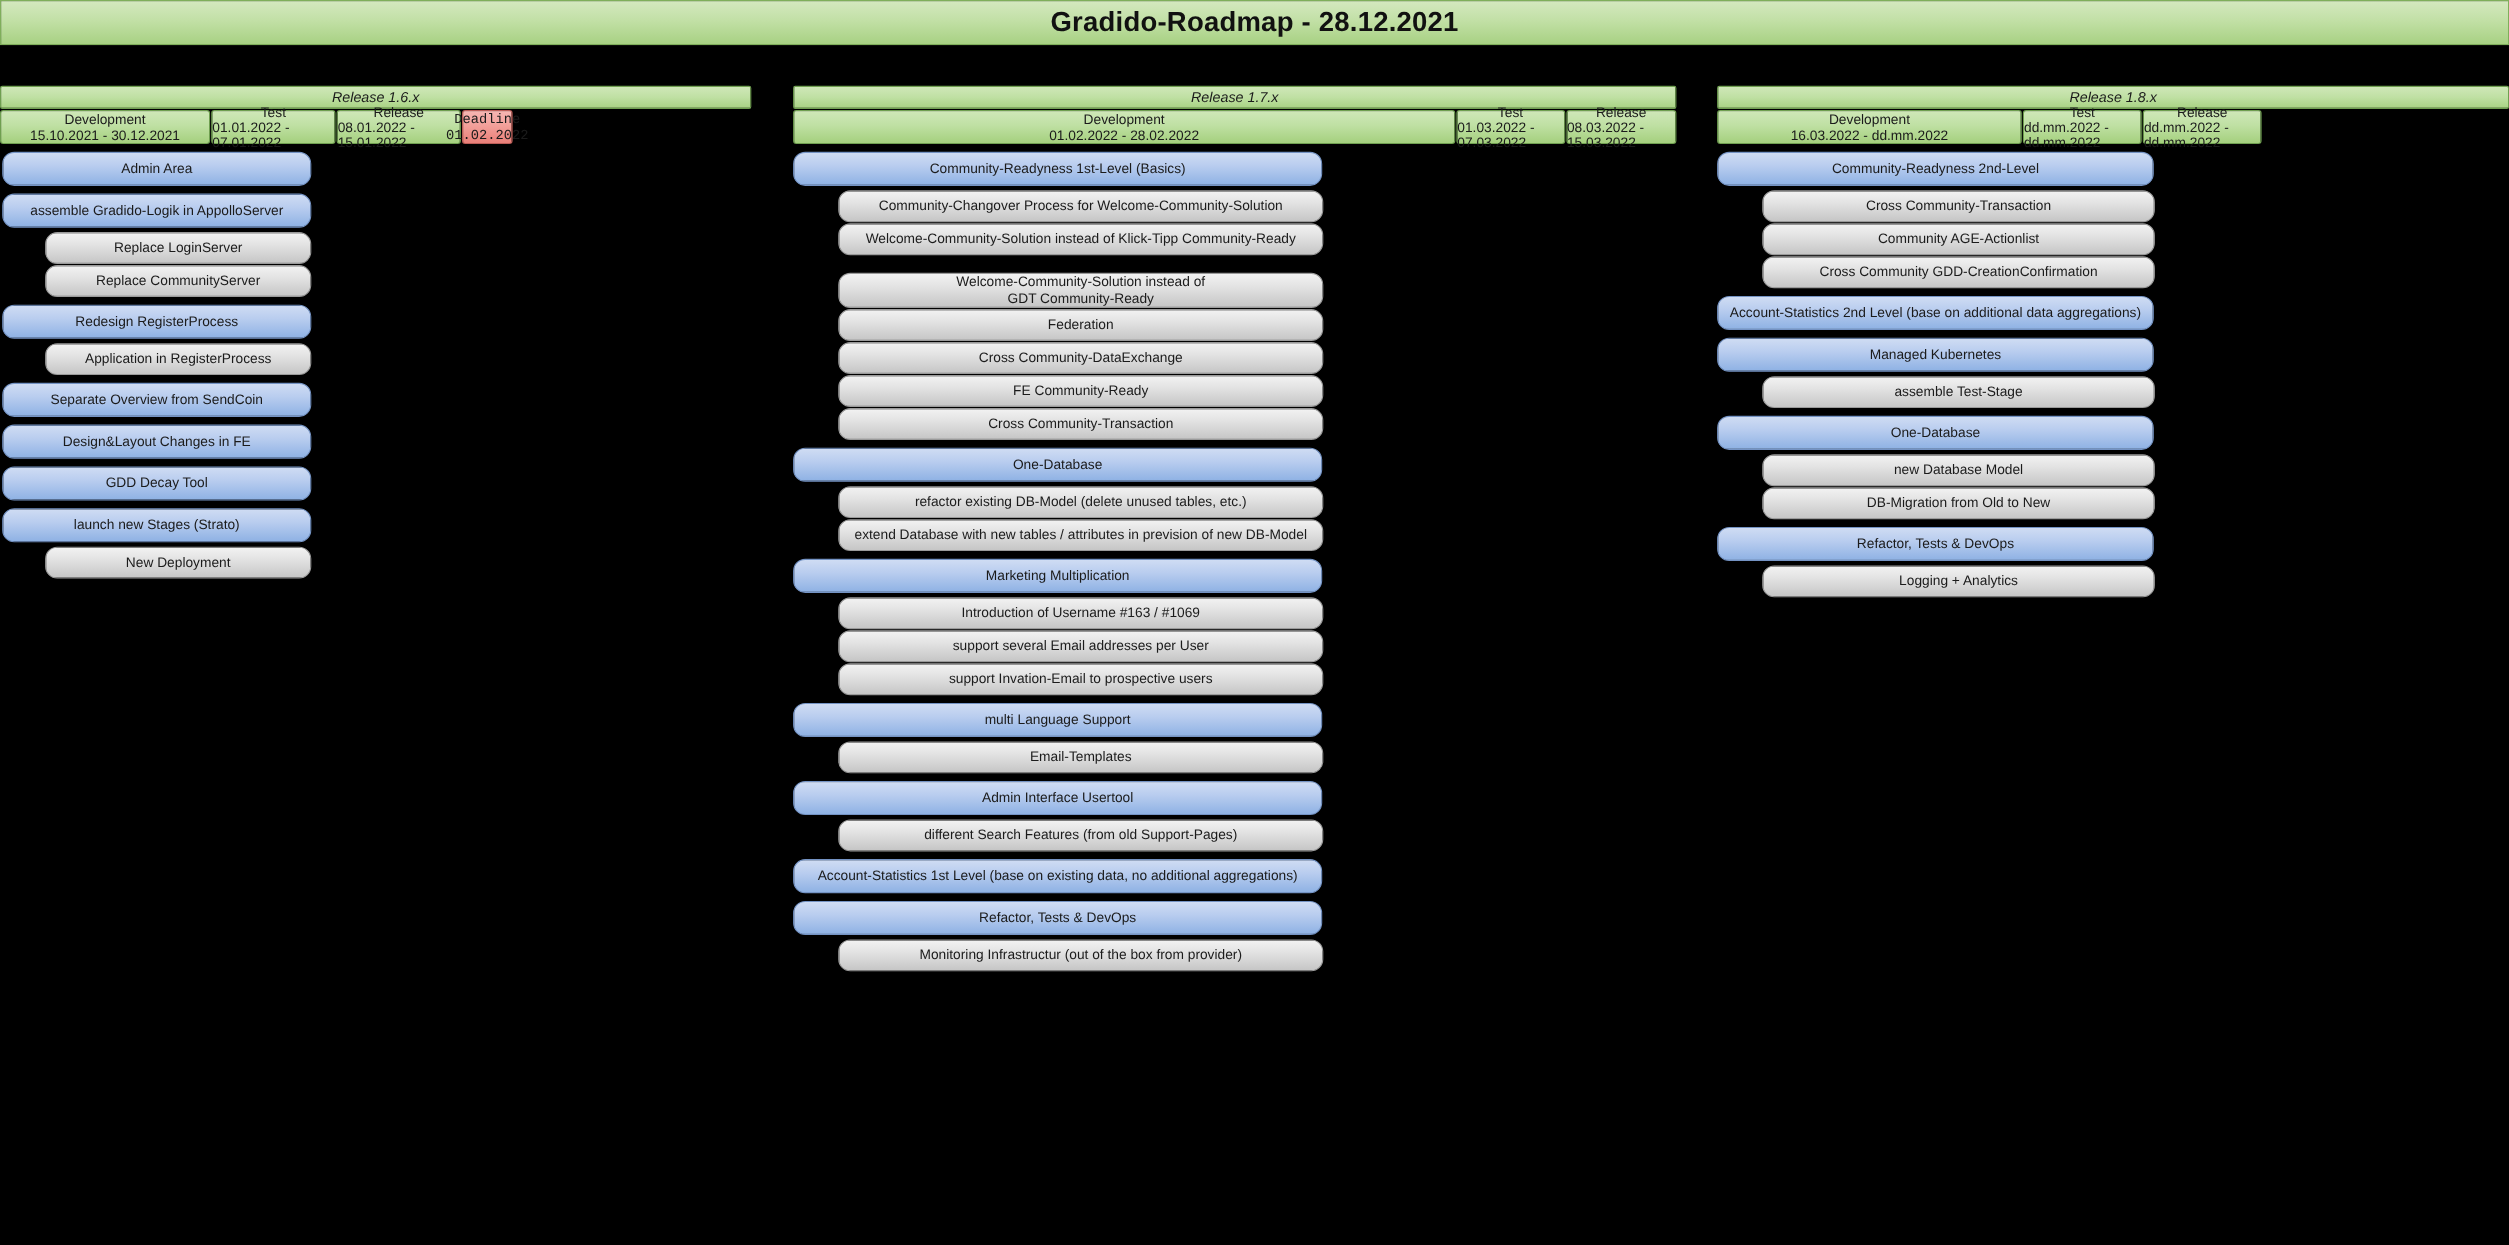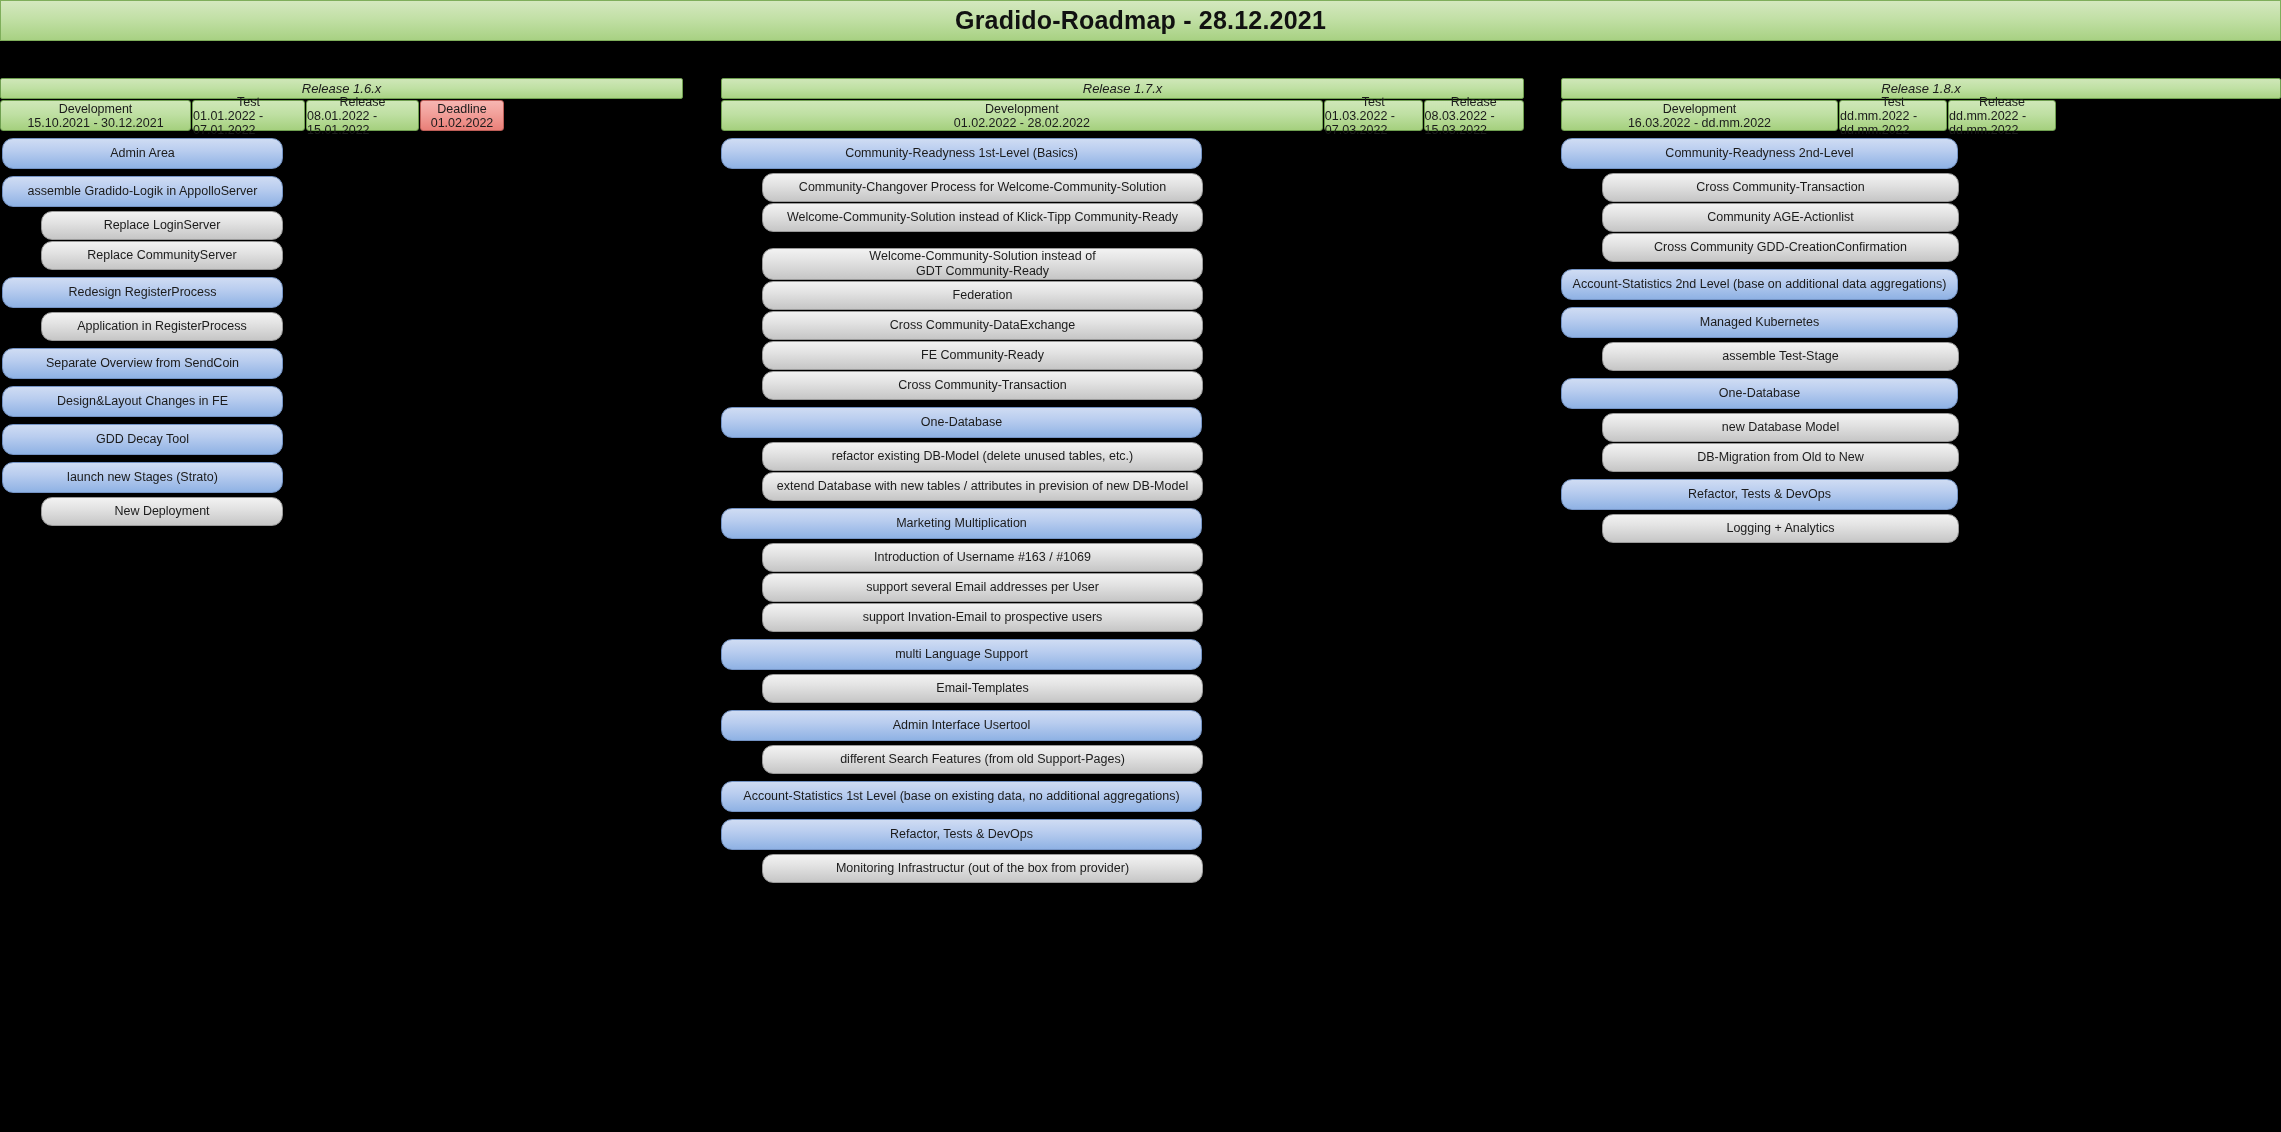--- a/index.html
+++ b/index.html
@@ -143,21 +143,21 @@
         <span>15.10.2021 - 30.12.2021</span>
       </div>
       <div class="phase-cell" style="width: 113px;">
         <span>Test</span>
         <span>01.01.2022 - 07.01.2022</span>
       </div>
       <div class="phase-cell" style="width: 113px;">
         <span>Release</span>
         <span>08.01.2022 - 15.01.2022</span>
       </div>
-      <div class="phase-cell deadline" style="width: 84px;">
+      <div class="phase-cell deadline" style="width: 46px; font-family: Liberation Mono, monospace;">
         <span>Deadline</span>
         <span>01.02.2022</span>
       </div>
     </div>
     <div class="task-list">
       <div class="task-group">
         <div class="task main">Admin Area</div>
       </div>
       <div class="task-group">
         <div class="task main">assemble Gradido-Logik in AppolloServer</div>

